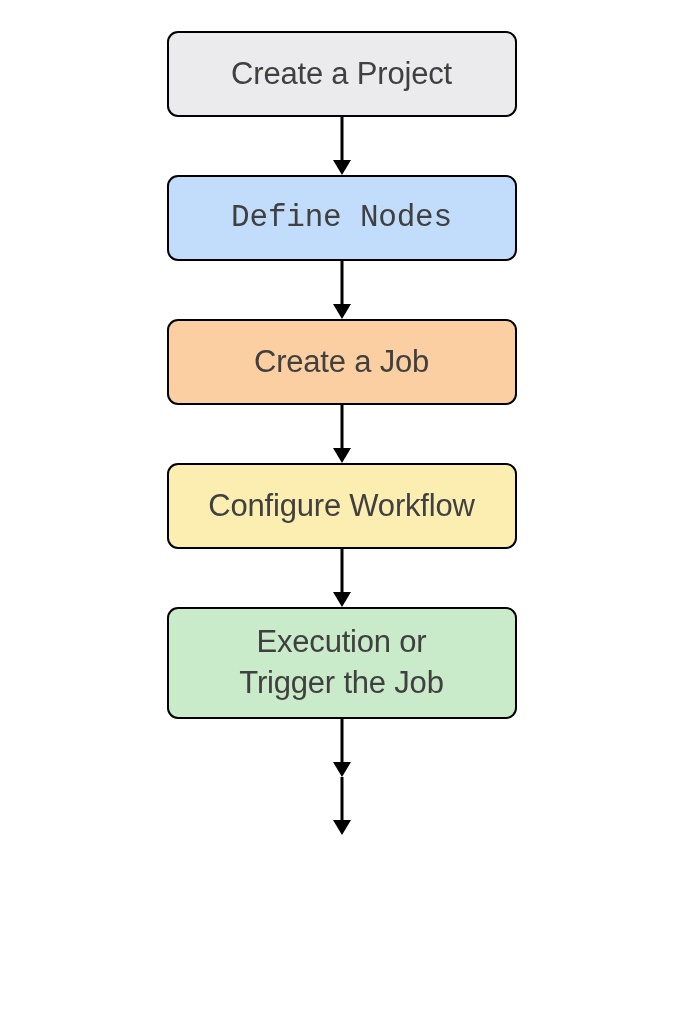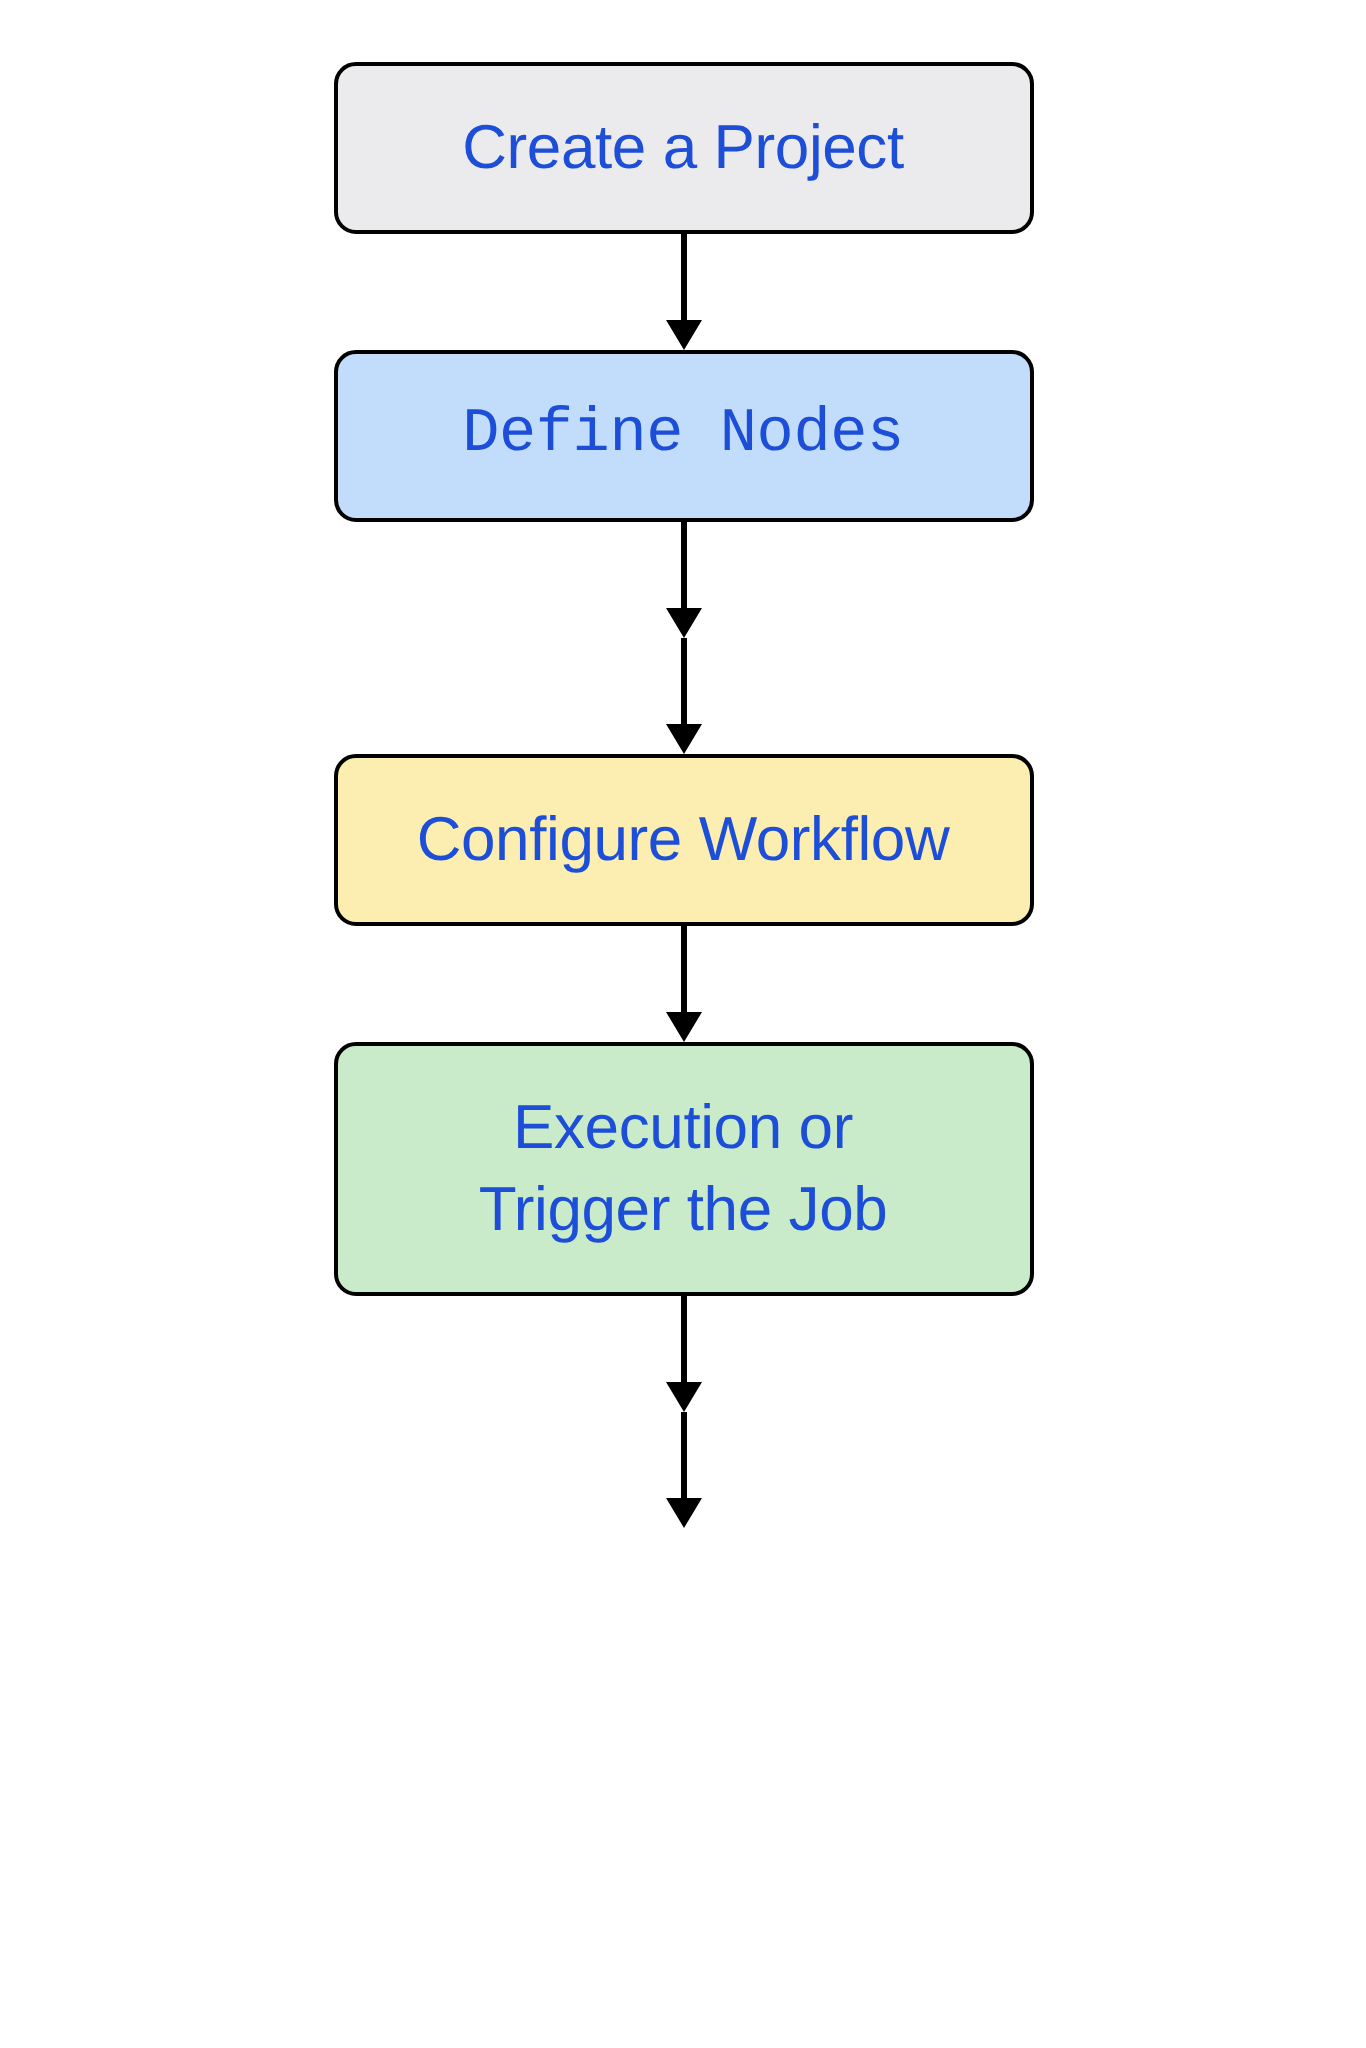--- a/index.html
+++ b/index.html
@@ -34,21 +34,21 @@
 
   .node {
     box-sizing: border-box;
     width: 350px;
     border: 2.6px solid #000000;
     border-radius: 11px;
     display: flex;
     align-items: center;
     justify-content: center;
     text-align: center;
-    color: #1d4ed8;
+    color: #404040;
     font-size: 31px;
     font-weight: 400;
     letter-spacing: -0.2px;
     line-height: 1.32;
     padding: 0 8px;
     flex: none;
   }
 
   .node.two-line {
     line-height: 1.32;
@@ -106,36 +106,39 @@
 
     <div class="node" style="height: 86px; background: rgb(194, 220, 251); border-color: rgb(0, 0, 0); font-family: Liberation Mono, monospace;">
       <span class="node-label">Define Nodes</span>
     </div>
 
     <div class="connector" style="height:58px;">
       <span class="stem" style="height: 43px; background: rgb(0, 0, 0);"></span>
       <span class="head" style="border-top-color: rgb(0, 0, 0);"></span>
     </div>
 
+    <div class="node" style="height: 86px; background: rgb(252, 207, 162); border-color: rgb(0, 0, 0);">
+      <span class="node-label">Create a Job</span>
+    </div>
 
     <div class="connector" style="height:58px;">
       <span class="stem" style="height: 43px; background: rgb(0, 0, 0);"></span>
       <span class="head" style="border-top-color: rgb(0, 0, 0);"></span>
     </div>
 
     <div class="node" style="height: 86px; background: rgb(251, 238, 176); border-color: rgb(0, 0, 0);">
       <span class="node-label">Configure Workflow</span>
     </div>
 
     <div class="connector" style="height:58px;">
       <span class="stem" style="height: 43px; background: rgb(0, 0, 0);"></span>
       <span class="head" style="border-top-color: rgb(0, 0, 0);"></span>
     </div>
 
-    <div class="node two-line" style="height: 127px; background: rgb(201, 235, 202); border-color: rgb(0, 0, 0);">
+    <div class="node two-line" style="height: 112px; background: rgb(201, 235, 202); border-color: rgb(0, 0, 0);">
       <span class="node-label">Execution or
 Trigger the Job</span>
     </div>
 
     <div class="connector" style="height:58px;">
       <span class="stem" style="height: 43px; background: rgb(0, 0, 0);"></span>
       <span class="head" style="border-top-color: rgb(0, 0, 0);"></span>
     </div>
 
 

